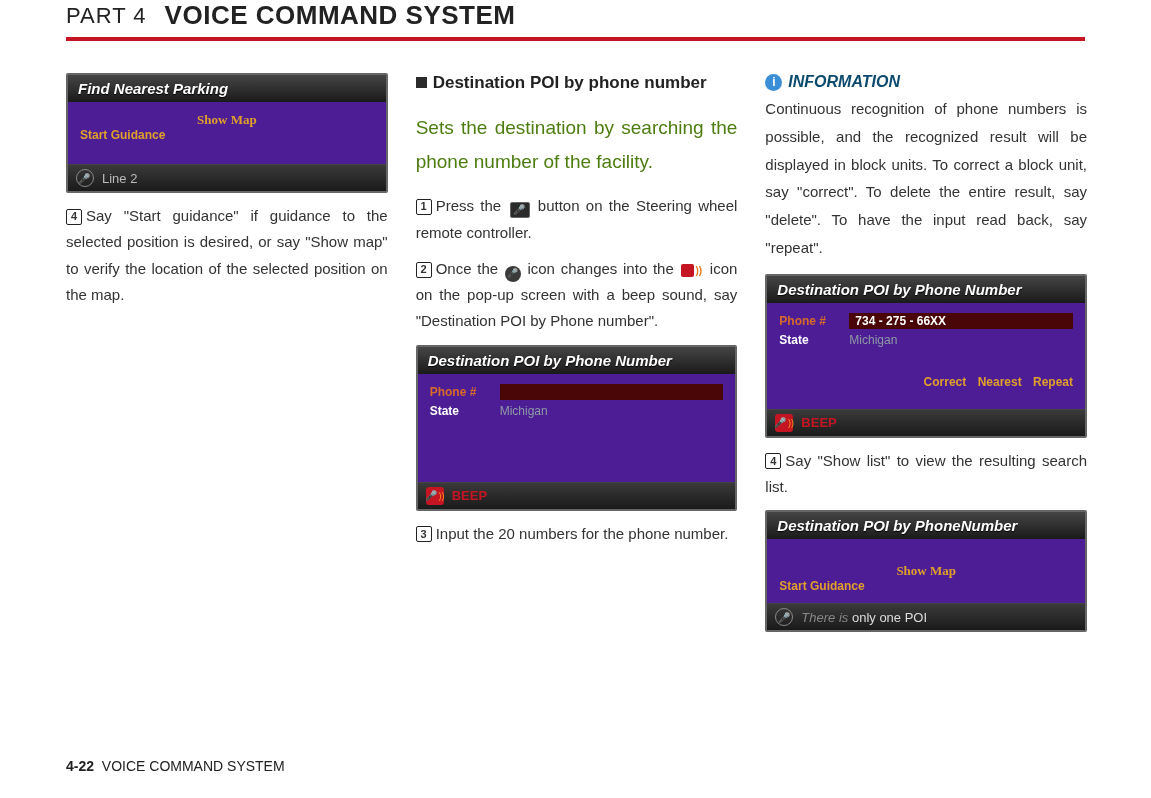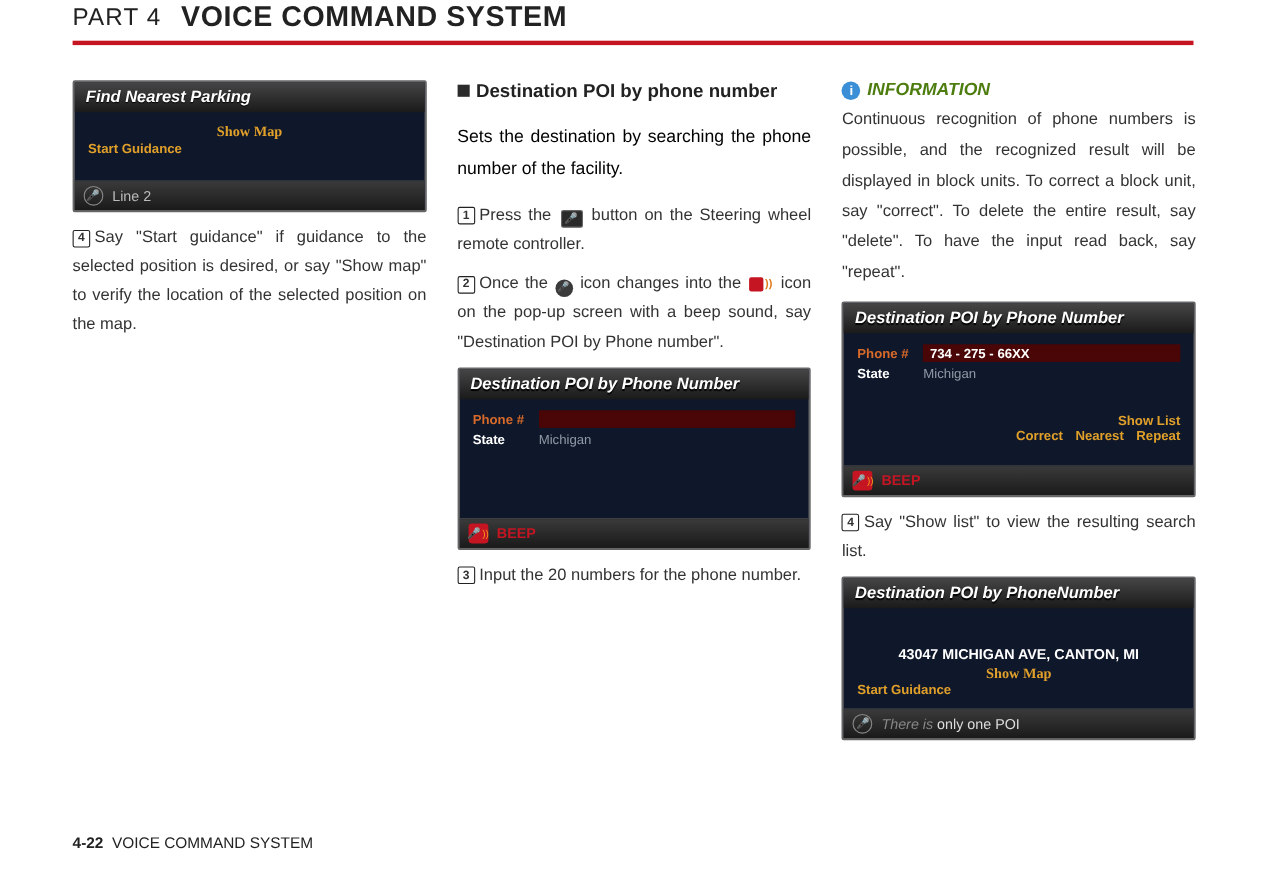--- a/index.html
+++ b/index.html
@@ -8,38 +8,38 @@
   .header { padding: 0 66px; }
   .header-line { display: flex; align-items: center; gap: 18px; }
   .part { font-size: 22px; font-weight: 400; letter-spacing: 1px; }
   .title { font-size: 26px; font-weight: 700; letter-spacing: 0.5px; }
   .redbar { height: 4px; background: #c51522; margin-top: 6px; }
   
   .columns { display: flex; gap: 28px; padding: 32px 64px 0 66px; }
   .col { flex: 1 1 0; min-width: 0; }
   
   
-  .shot { border: 2px solid #666; background: #0f172a; border-radius: 2px; margin-bottom: 10px; }
+  .shot { border: 2px solid #666; background: #4c1d95; border-radius: 2px; margin-bottom: 10px; }
   .shot-title { background: linear-gradient(#454545,#1a1a1a); color: #fff; font-style: italic; font-weight: 600; padding: 5px 10px; font-size: 15px; text-shadow: 0 1px 1px #000; }
   .shot-body { padding: 10px 12px 0; font-size: 13px; }
   .shot-footer { background: linear-gradient(#3a3a3a,#1a1a1a); padding: 4px 8px; display: flex; align-items: center; gap: 8px; color: #bbb; font-size: 13px; border-top: 1px solid #444; }
   
   .poi-name { color: #fff; text-align: center; font-size: 13px; font-weight: 600; margin: 10px 0 2px; }
   .show-map { color: #e0a02a; text-align: center; font-size: 13px; font-weight: 600; font-family: Liberation Serif, serif; }
   .start-guide { color: #e0a02a; text-align: left; font-size: 12px; font-weight: 600; margin-bottom: 22px; }
   
   .step { line-height: 1.75; font-size: 15px; color: #333; text-align: justify; margin-bottom: 10px; }
   .step-num { display: inline-flex; width: 16px; height: 16px; border: 1.3px solid #222; border-radius: 2px; font-size: 11px; align-items: center; justify-content: center; font-weight: 700; margin-right: 4px; vertical-align: 1px; }
   
   .sec-head { font-size: 17px; font-weight: 700; margin-bottom: 18px; }
   .sq { display:inline-block; width:11px; height:11px; background:#2b2b2b; margin-right:6px; vertical-align: 0px; }
   
-  .intro { font-size: 16px; line-height: 1.8; text-align: justify; margin-bottom: 14px; color:#000000;margin-top:12px; }
+  .intro { font-size: 19px; line-height: 1.8; text-align: justify; margin-bottom: 14px; color:#4d7c0f;margin-top:12px; }
   
-  .row { display:flex; align-items:center; gap:0; font-size:12px; margin-bottom:4px; }
+  .row { display:flex; align-items:center; gap:10px; font-size:12px; margin-bottom:4px; }
   .lbl-phone { color:#d86a2a; font-weight:600; width:60px; }
   .lbl-state { color:#fff; font-weight:600; width:60px; }
   .val-state { color:#8e9aa5; }
   .phonebox { flex:1; height:16px; background:#4a0607; border:none; }
   .phonenum { flex:1; background:#4a0607; color:#fff; padding:1px 6px; font-size:12px; font-weight:600; }
   
   .cmd-row { text-align:right; font-size:12px; color:#e0a02a; font-weight:600; }
   .cmd-row span { margin-left:8px;}
   
   .mic { display:inline-flex; width:18px; height:18px; background:#c51522; border-radius:3px; align-items:center; justify-content:center; color:#fff; font-size:10px; }
@@ -47,21 +47,21 @@
   .mic2 { width:18px; height:18px; border-radius:50%; border:1px solid #888; display:inline-flex; align-items:center; justify-content:center; color:#999; font-size:10px; }
   
   .inline-icon { display:inline-flex; width:20px; height:16px; background:#2a2a2a; border-radius:2px; align-items:center; justify-content:center; color:#bbb; font-size:10px; vertical-align:-2px; margin:0 2px; border:1px solid #666; }
   .inline-mic-round { display:inline-flex; width:16px; height:16px; border-radius:50%; background:#3a3a3a; align-items:center; justify-content:center; font-size:9px; vertical-align:-2px; margin:0 1px; }
   .inline-mic-red { display:inline-flex; align-items:center; vertical-align:-3px; margin:0 2px; }
   .inline-mic-red .box{ width:13px; height:13px; background:#c51522; border-radius:2px;}
   .inline-mic-red .w{ font-size:10px; color:#e07a1b; margin-left:1px; font-weight:700;}
   
   .info-head { display:flex; align-items:center; gap:6px; margin-bottom:4px; }
   .info-i { width:17px; height:17px; border-radius:50%; background:#3b8fd6; color:#fff; display:inline-flex; align-items:center; justify-content:center; font-weight:700; font-size:12px; font-style:normal; }
-  .info-title { color:#4d7c0f; font-weight:700; font-style:italic; font-size:16px; }
+  .info-title { color:#0c4a6e; font-weight:700; font-style:italic; font-size:16px; }
   .info-body { font-size:15px; line-height:1.85; text-align:justify; margin-bottom:12px; color:#333;}
   
   .footer { position:absolute; bottom:24px; left:66px; font-size:14px; }
   .footer .pn { font-weight:700; }
   
   .there { color:#888; font-style:italic;}
   
   .shot-body.pad-bot { padding-bottom: 60px; }
   .shot-body.pad-mid { padding-bottom: 20px; }
 </style>
@@ -145,42 +145,40 @@
       <div class="shot-body pad-mid">
         <div class="row">
           <span class="lbl-phone">Phone #</span>
           <span class="phonenum">734 - 275 - 66XX</span>
         </div>
         <div class="row">
           <span class="lbl-state">State</span>
           <span class="val-state">Michigan</span>
         </div>
         <div style="height:24px;"></div>
-        <div class="cmd-row"><span>Show List</span></div>
         <div class="cmd-row">
           <span>Correct</span>
           <span>Nearest</span>
           <span>Repeat</span>
         </div>
       </div>
       <div class="shot-footer">
         <span class="mic">🎤<span class="waves">))</span></span>
         <span style="color:#c51522; font-weight:700;">BEEP</span>
       </div>
     </div>
 
     <div class="step">
       <span class="step-num">4</span><span>Say "Show list" to view the resulting search list.</span>
     </div>
 
     <div class="shot">
       <div class="shot-title">Destination POI by PhoneNumber</div>
       <div class="shot-body">
         <div style="height:14px;"></div>
-        <div class="poi-name">43047 MICHIGAN AVE, CANTON, MI</div>
         <div class="show-map">Show Map</div>
         <div class="start-guide" style="margin-bottom:10px;">Start Guidance</div>
       </div>
       <div class="shot-footer">
         <span class="mic2">🎤</span>
         <span><span class="there">There is</span><span style="color:#ddd;"> only one POI</span></span>
       </div>
     </div>
   </div>
 </div>

